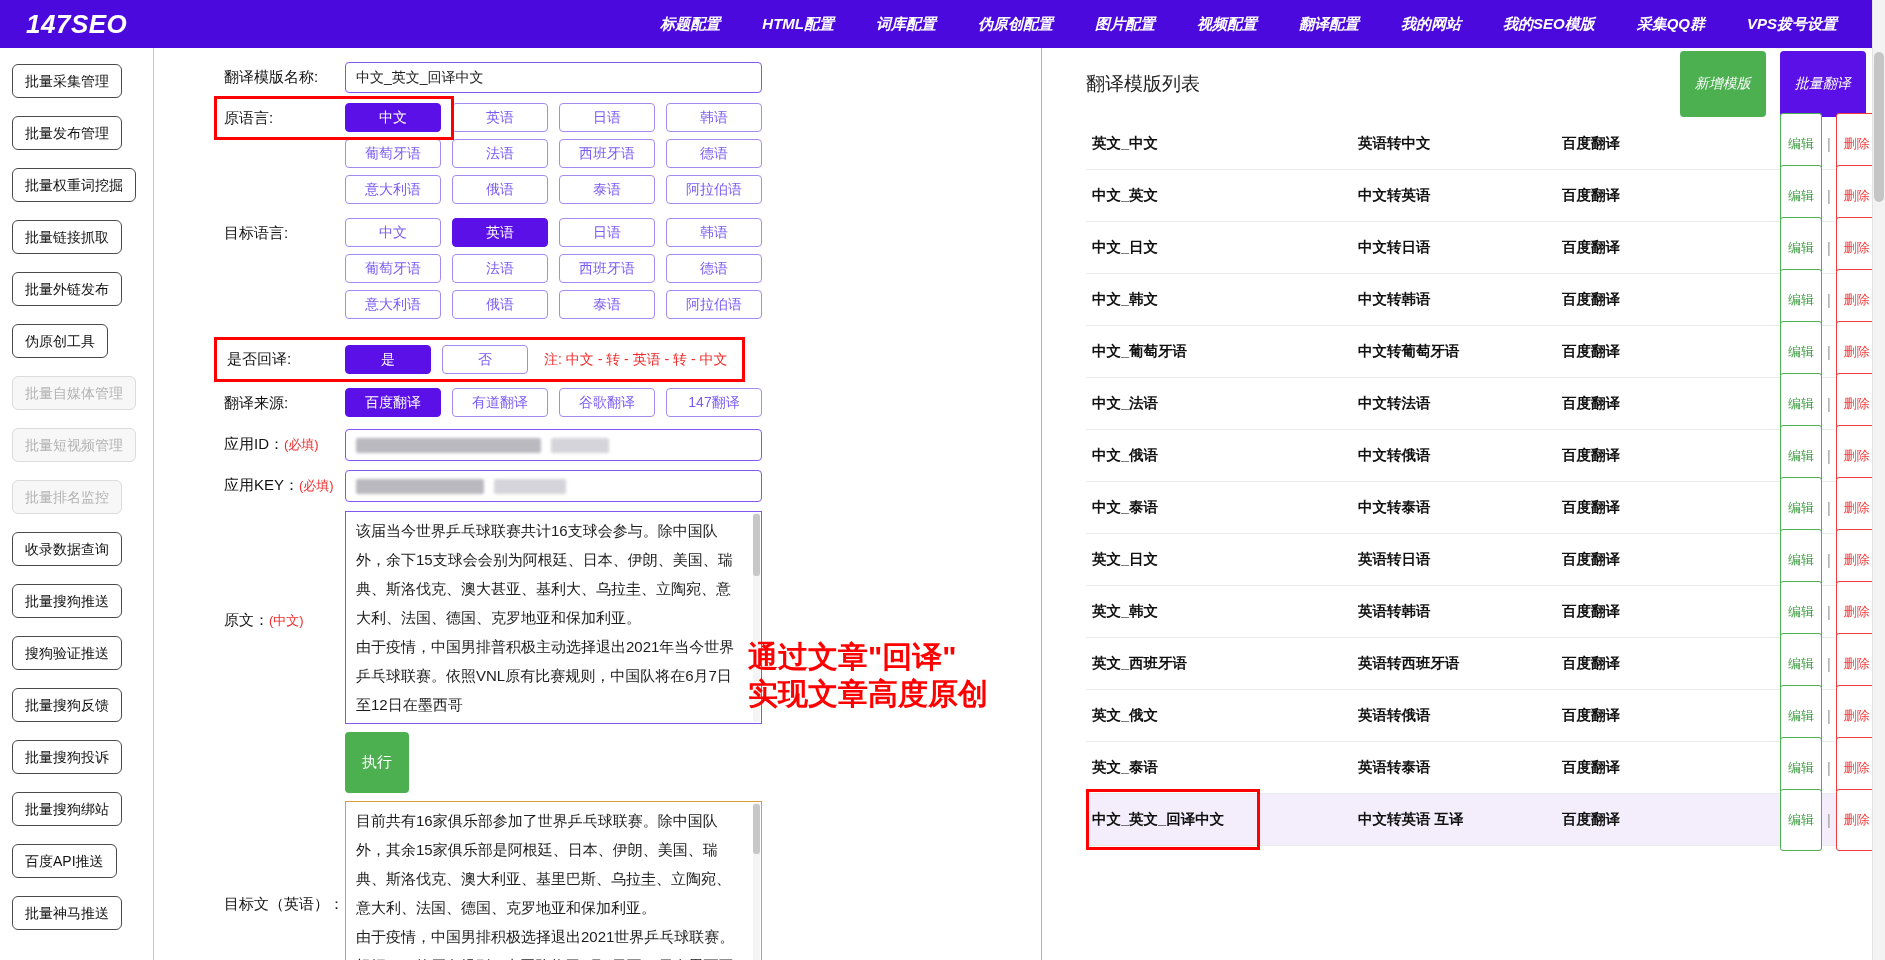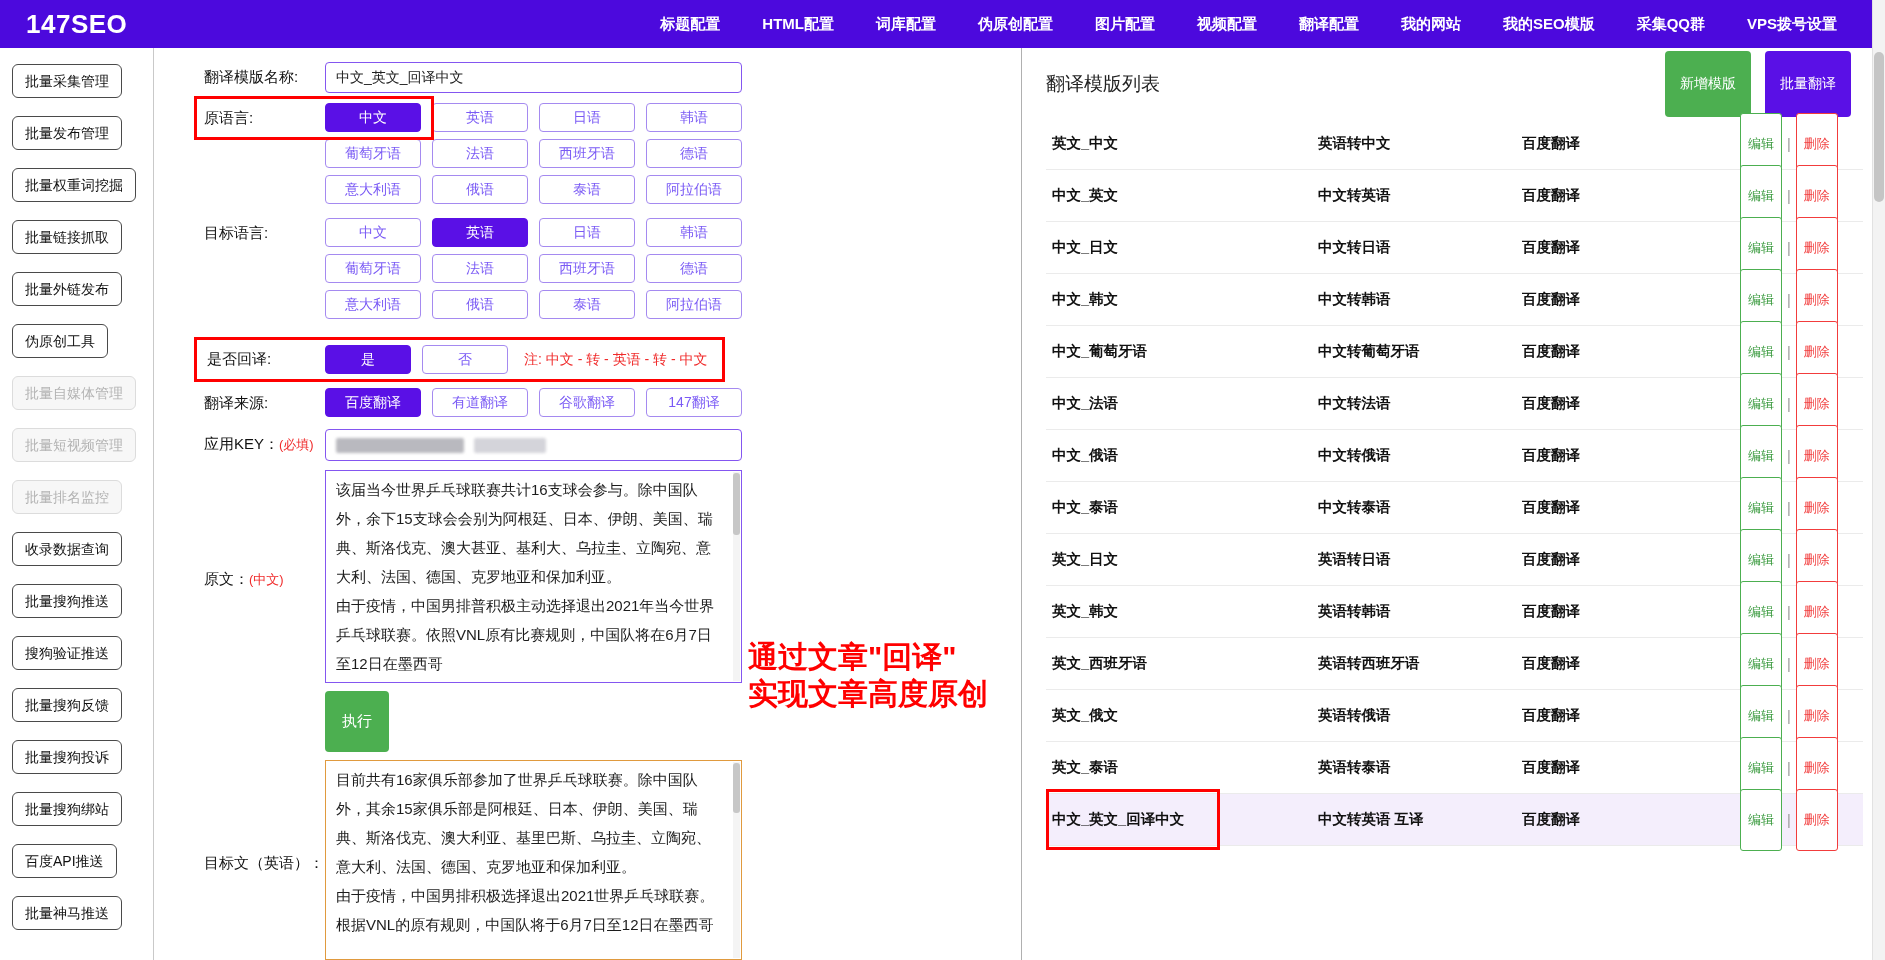--- a/index.html
+++ b/index.html
@@ -4,27 +4,27 @@
 <style>
   * { box-sizing: border-box; margin: 0; padding: 0; }
   html,body { width:1885px; height:960px; }
   body {
     font-family: "Liberation Sans", "DejaVu Sans", sans-serif;
     background:#fff; overflow:hidden;
   }
   .page { position:relative; width:1885px; height:960px; overflow:hidden; background:#fff; }
 
   
-  .navbar { height:48px; background:#4c09dd; display:flex; align-items:center; padding:12px 26px; color:#fff; }
+  .navbar { height:48px; background:#4c09dd; display:flex; align-items:center; padding:12px 26px; color:#fff;font-style:italic; }
   .logo { font-size:26px; font-weight:bold; letter-spacing:.5px; }
   .nav-items { margin-left:auto; display:flex; gap:42px; font-size:15px; font-weight:bold; padding-right:22px; }
   .nav-item { cursor:pointer; white-space:nowrap; }
 
   
-  .main { display:flex; height:912px; }
+  .main { display:flex; height:912px;gap:20px; }
   .sidebar { width:154px; min-width:154px; border-right:1px solid #c9c9c9; padding-top:16px; }
   .side-btn { display:block; margin:0 0 18px 12px; padding:0 12px; height:34px; line-height:32px;
     background:#fff; border:1px solid #4a4a4a; border-radius:6px; font-size:14px; color:#111;
     cursor:pointer; text-align:center; white-space:nowrap;
     font-family:inherit; }
   .side-btn.disabled { color:#b3b3b3; border-color:#dcdcdc; background:#f7f7f7; cursor:default; }
 
   
   .form-col { width:868px; min-width:868px; padding:14px 0 0 50px; border-right:1px solid #b0b0b0; position:relative; }
   .frow { display:flex; align-items:flex-start; position:relative; }
@@ -67,21 +67,21 @@
   .align-center { align-items:center; }
 
   .annotation-text { position:absolute; left:748px; top:638px; z-index:6; color:#ff0000;
     font-size:30px; font-weight:bold; line-height:37px; white-space:nowrap; }
 
   
   .right-col { flex:1; padding:18px 22px 0 24px; position:relative; }
   .panel-head { display:flex; align-items:center; margin-bottom:16px; height:36px; }
   .panel-title { font-size:19px; color:#222; }
   .panel-btns { margin-left:auto; display:flex; gap:14px; padding-right:12px; }
-  .btn-big { border:none; border-radius:4px; color:#fff; font-size:14px; padding:24px 15px; cursor:pointer; font-family:inherit; }
+  .btn-big { border:none; border-radius:4px; color:#fff; font-size:14px; padding:24px 15px; cursor:pointer; font-family:inherit;font-style:italic; }
   .btn-green { background:#4caf50; }
   .btn-purple { background:#5a10e6; }
 
   .tbl-header { display:flex; align-items:center; height:37px; background:#ececec; font-size:14px; color:#333; }
   .tbl-row { display:flex; align-items:center; height:52px; border-bottom:1px solid #ebebeb;
     font-size:14.5px; color:#111; font-weight:600; position:relative; }
   .tbl-row.highlight { background:#f4eefc; }
   .cell { overflow:hidden; white-space:nowrap; }
   .c-name { flex:0 0 272px; padding-left:6px; }
   .c-type { flex:0 0 204px; }
@@ -254,20 +254,29 @@
   <button class="plat-btn selected">百度翻译</button>
 
   <button class="plat-btn">有道翻译</button>
 
   <button class="plat-btn">谷歌翻译</button>
 
   <button class="plat-btn">147翻译</button>
 </div>
       </div>
 
+      <div class="frow mb9">
+        <div class="flabel">
+          <span>应用ID：</span><span class="red-txt">(必填)</span>
+        </div>
+        <div class="masked-input">
+          <span class="blob" style="width:185px;"></span>
+          <span class="blob b2" style="width:58px;"></span>
+        </div>
+      </div>
 
       <div class="frow mb9">
         <div class="flabel">
           <span>应用KEY：</span><span class="red-txt">(必填)</span>
         </div>
         <div class="masked-input">
           <span class="blob" style="width:128px;"></span>
           <span class="blob b2" style="width:72px;"></span>
         </div>
       </div>

